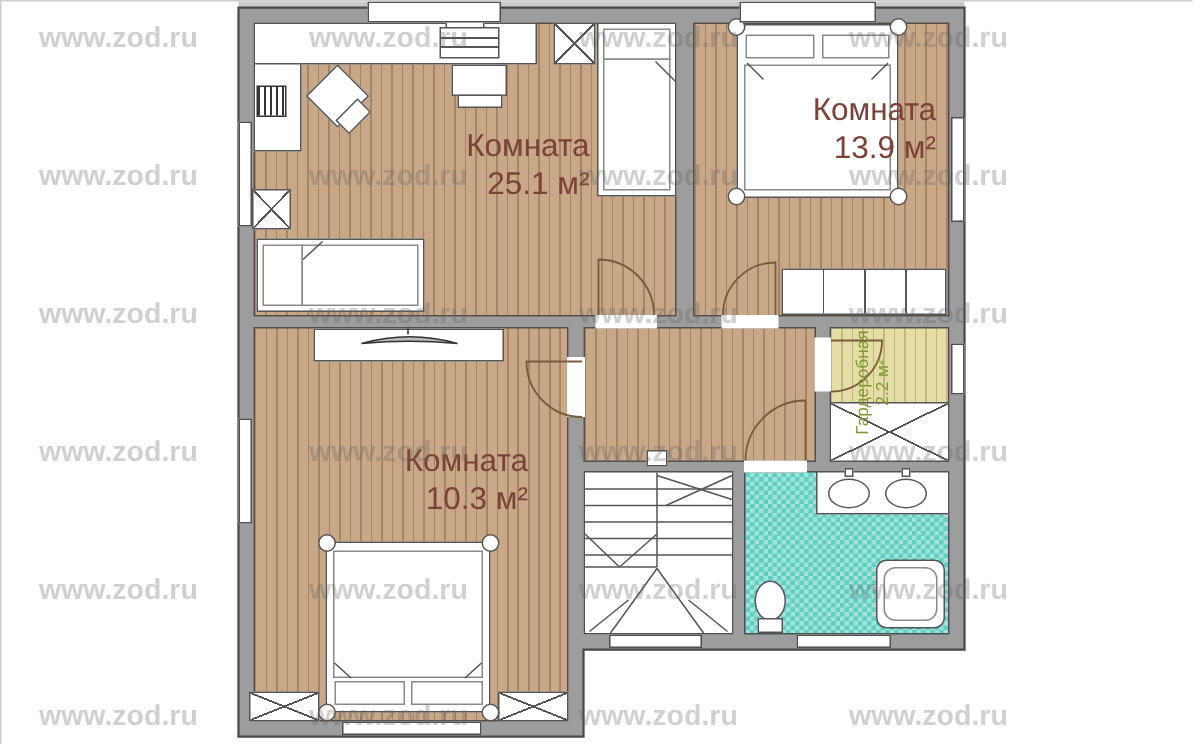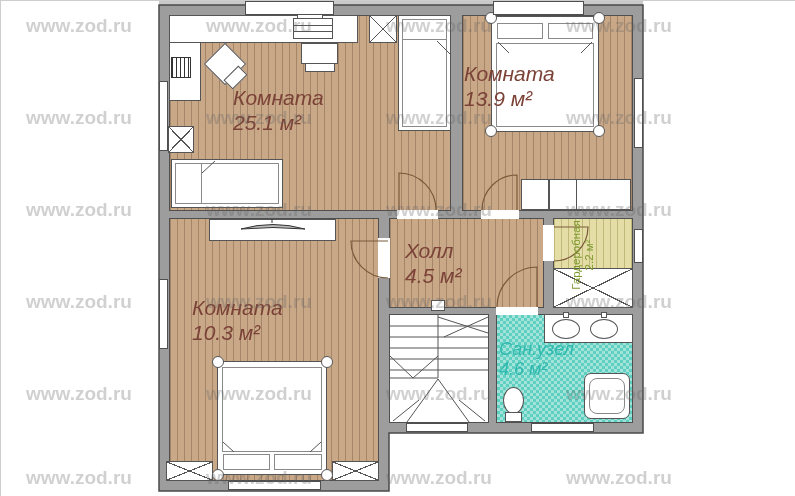--- a/index.html
+++ b/index.html
@@ -28,22 +28,22 @@
   .xbox{background:
       linear-gradient(to top right, transparent calc(50% - .6px), #555 calc(50% - .6px), #555 calc(50% + .6px), transparent calc(50% + .6px)),
       linear-gradient(to bottom right, transparent calc(50% - .6px), #555 calc(50% - .6px), #555 calc(50% + .6px), transparent calc(50% + .6px)),
       #fff;}
   .books{background:repeating-linear-gradient(90deg,#333 0 1.5px,#fff 1.5px 4px);border:1px solid #333;}
   .printer{background-image:linear-gradient(to bottom, transparent 6px, #555 6px 7px, transparent 7px 12px, #555 12px 13px, transparent 13px);}
   
   .win{position:absolute;box-sizing:border-box;background:#fff;border:1px solid #4f4f4f;}
   .gap{position:absolute;background:#fff;}
   
-  .label{position:absolute;text-align:left;color:var(--label_room,#7B4237);
-         font-size:21px;line-height:25px;z-index:30;font-style:italic;}
+  .label{position:absolute;text-align:right;color:var(--label_room,#7B4237);
+         font-size:21px;line-height:25px;z-index:30;}
   .label.bath{color:var(--label_bath,#2FB9AE);font-size:18px;line-height:20px;}
   .vlabel{position:absolute;display:flex;align-items:center;justify-content:center;z-index:30;}
   .vlabel .rot{transform:rotate(-90deg);text-align:center;white-space:nowrap;
          color:var(--label_wardrobe,#7E9A2F);font-size:11.5px;line-height:13px;}
   
   .wm{position:absolute;color:rgba(100,100,100,.30);font-size:19px;font-weight:bold;
       white-space:nowrap;z-index:60;pointer-events:none;}
 </style>
 </head>
 <body>
@@ -172,28 +172,20 @@
     <span>Комната</span><br>
     <span>25.1 м²</span>
   </div>
   <div class="label" style="left:463px;top:60px;width:160px;">
     <span>Комната</span><br>
     <span>13.9 м²</span>
   </div>
   <div class="label" style="left:191px;top:294px;width:160px;">
     <span>Комната</span><br>
     <span>10.3 м²</span>
-  </div>
-  <div class="label" style="left:404px;top:237px;width:120px;">
-    <span>Холл</span><br>
-    <span>4.5 м²</span>
-  </div>
-  <div class="label bath" style="left:498px;top:338px;width:126px;">
-    <span>Сан.узел</span><br>
-    <span>4.6 м²</span>
   </div>
   <div class="vlabel" style="left:558px;top:208px;width:48px;height:92px;">
     <div class="rot">
       <span>Гардеробная</span><br>
       <span>2.2 м²</span>
     </div>
   </div>
 
   <div class="abs" style="left:0;top:0;width:795px;height:440px;z-index:60;pointer-events:none;">
       <span class="wm" style="left: 25px; top: 14px;">www.zod.ru</span>

